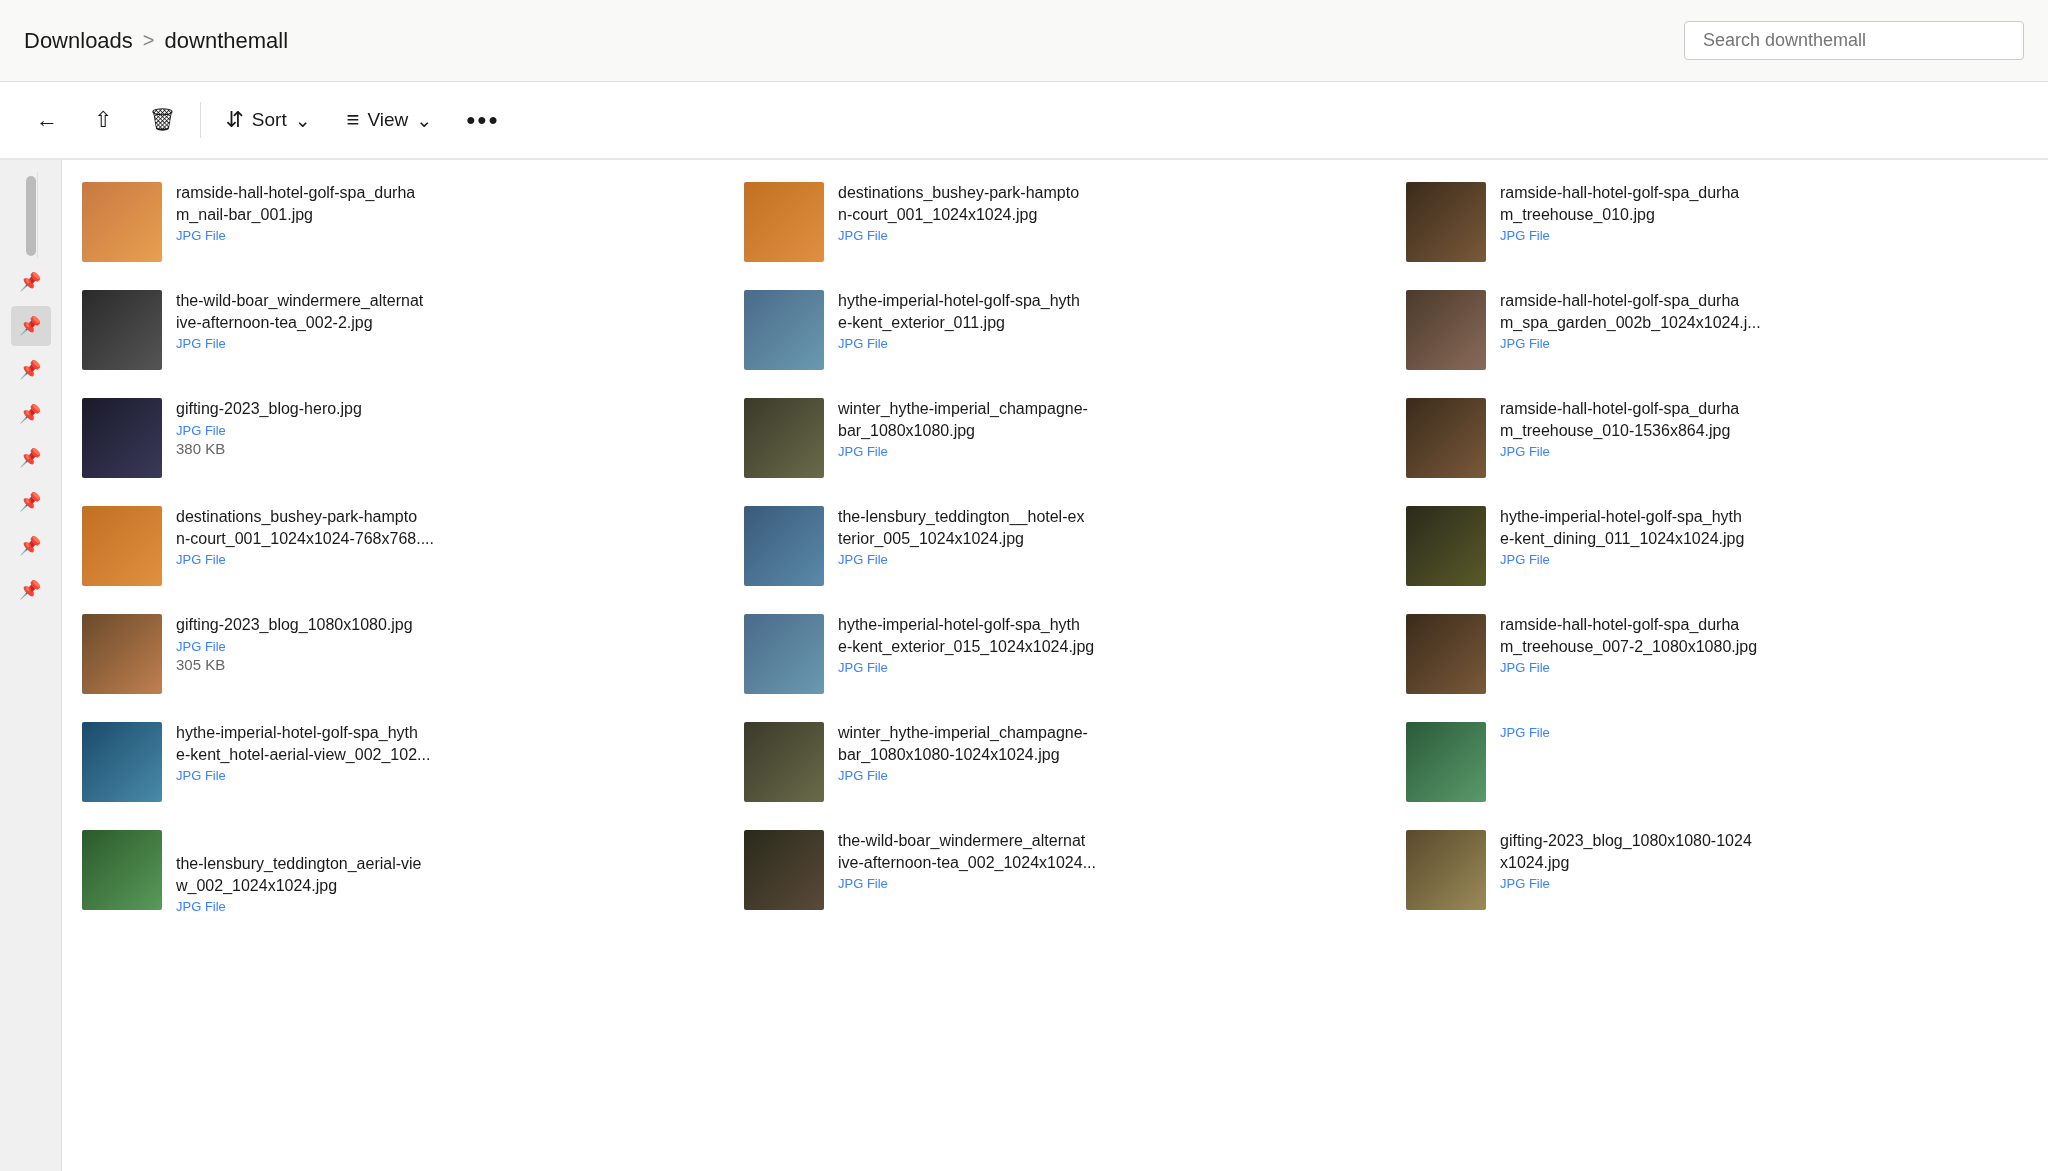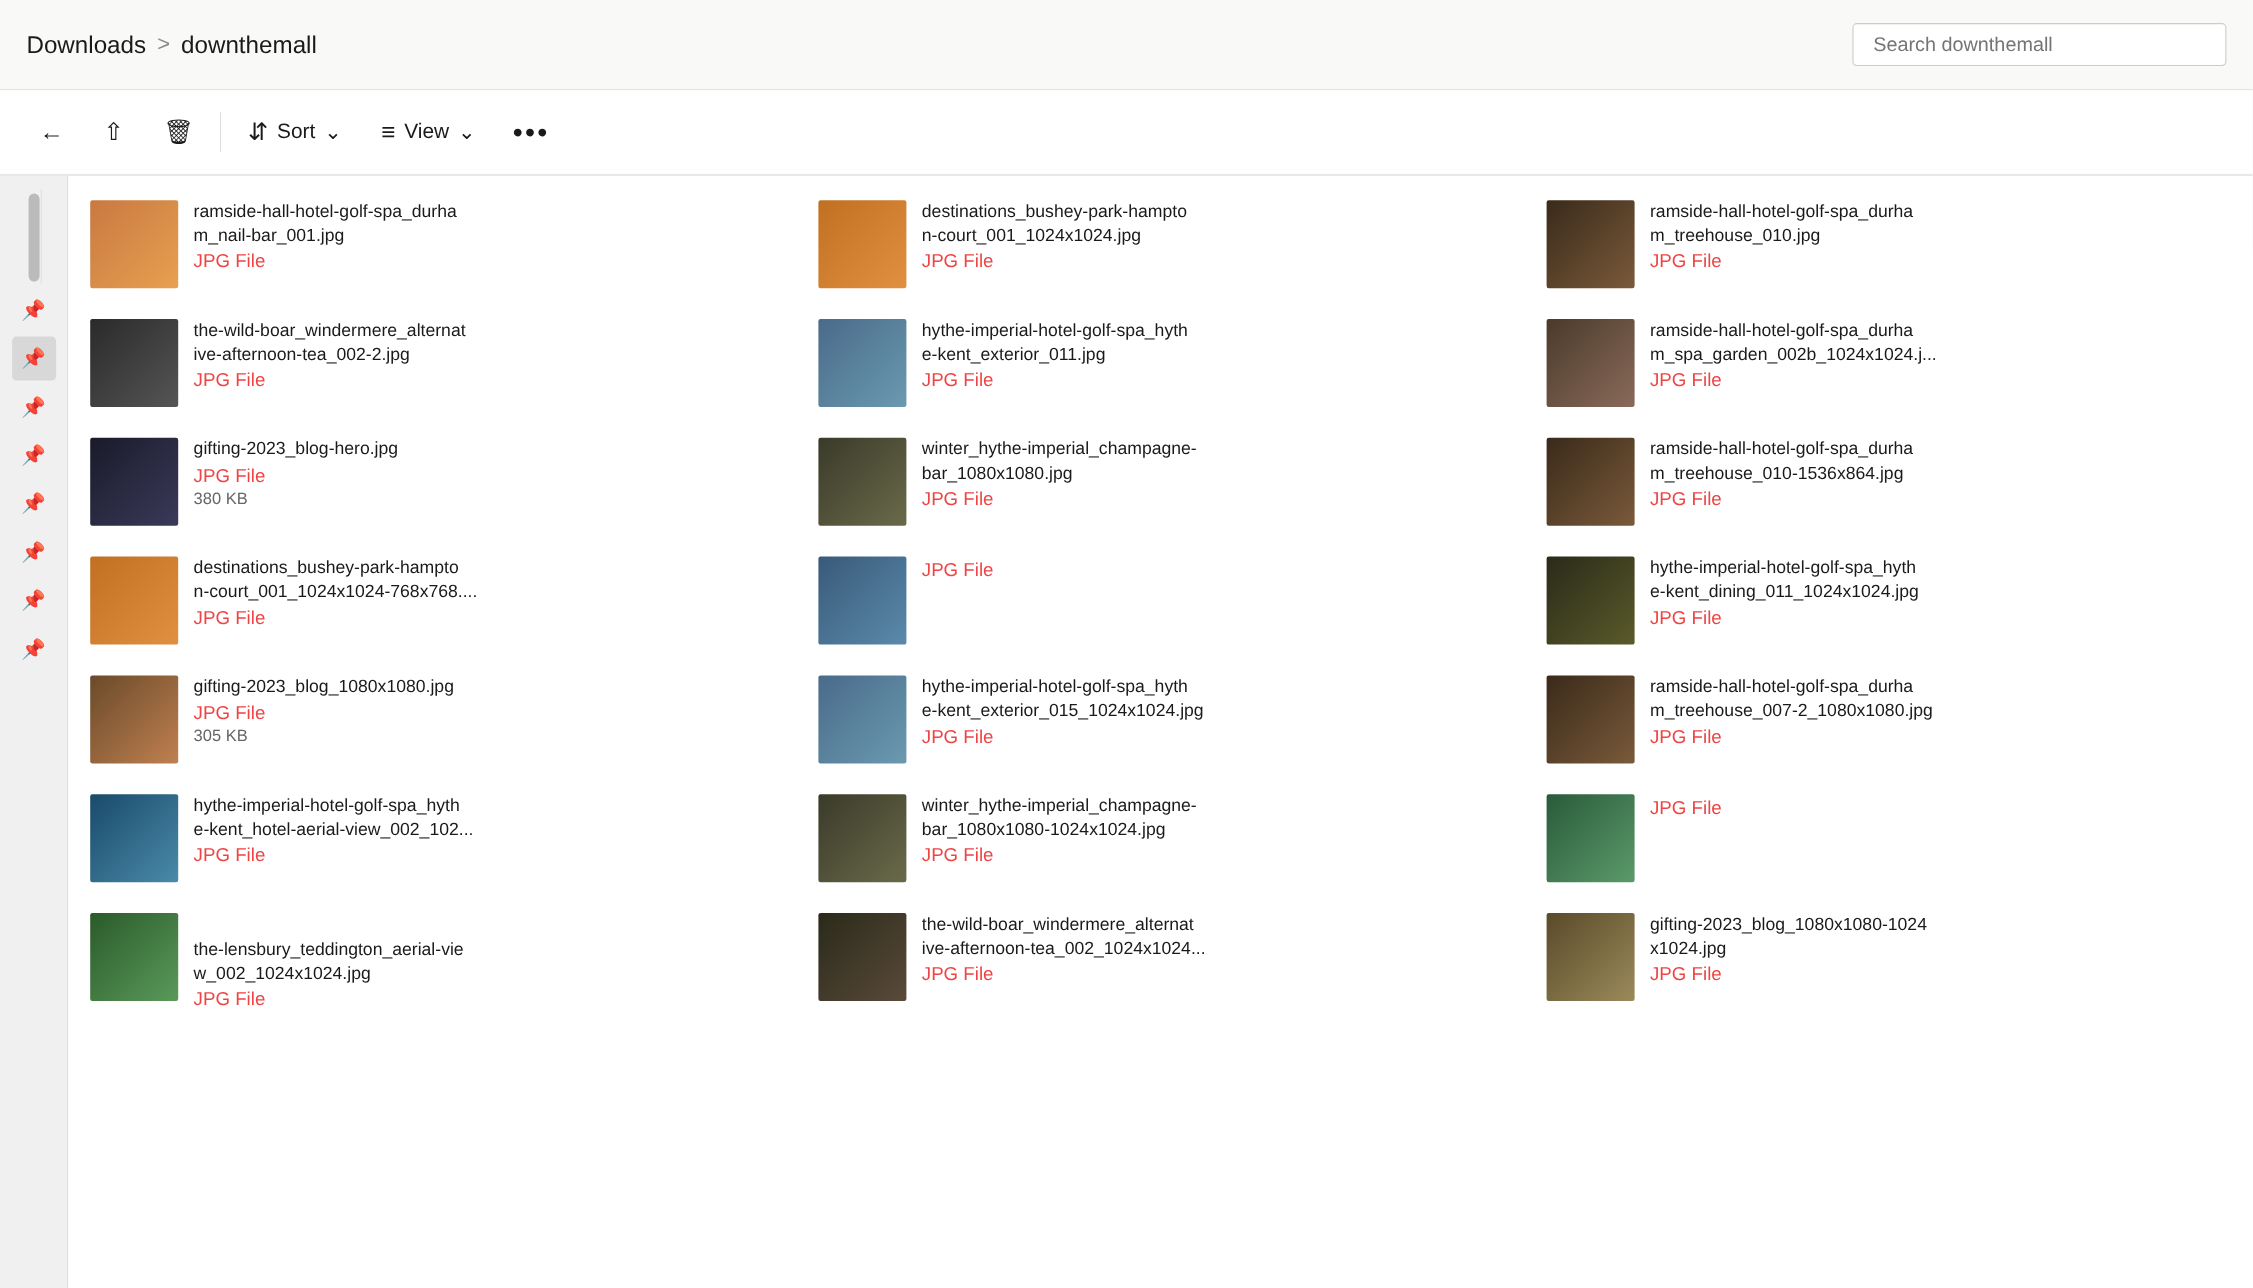--- a/index.html
+++ b/index.html
@@ -83,21 +83,21 @@
       border-radius: 2px; background: #ddd;
       display: flex; align-items: center; justify-content: center;
       overflow: hidden;
     }
 
     .file-info { flex: 1; min-width: 0; }
     .file-name {
       font-size: 16px; color: #1a1a1a; line-height: 1.35;
       word-break: break-all;
     }
-    .file-type { font-size: 17px; color: #ef4444; margin-top: 3px; }
+    .file-type { font-size: 13px; color: #3b82f6; margin-top: 3px; }
     .file-size { font-size: 15px; color: #666; margin-top: 2px; }
 
     
     .thumb-warm-orange { background: linear-gradient(135deg, #c87941 0%, #e8a050 100%); }
     .thumb-autumn { background: linear-gradient(135deg, #c07020 0%, #e09040 100%); }
     .thumb-indoor { background: linear-gradient(135deg, #2a2a2a 0%, #555 100%); }
     .thumb-hotel { background: linear-gradient(135deg, #4a6a8a 0%, #6a9ab0 100%); }
     .thumb-lights { background: linear-gradient(135deg, #1a1a2a 0%, #3a3a5a 100%); }
     .thumb-champagne { background: linear-gradient(135deg, #3a3a2a 0%, #6a6a4a 100%); }
     .thumb-treehouse { background: linear-gradient(135deg, #3a2a1a 0%, #7a5a3a 100%); }
@@ -243,20 +243,22 @@
           <div class="file-thumb thumb-autumn"></div>
           <div class="file-info">
             <div class="file-name" style="white-space: pre-wrap;">destinations_bushey-park-hampto
 n-court_001_1024x1024-768x768....</div>
             <div class="file-type">JPG File</div>
           </div>
         </div>
         <div class="file-item">
           <div class="file-thumb thumb-exterior"></div>
           <div class="file-info">
+            <div class="file-name" style="white-space: pre-wrap;">the-lensbury_teddington__hotel-ex
+terior_005_1024x1024.jpg</div>
             <div class="file-type">JPG File</div>
           </div>
         </div>
         <div class="file-item">
           <div class="file-thumb thumb-food"></div>
           <div class="file-info">
             <div class="file-name" style="white-space: pre-wrap;">hythe-imperial-hotel-golf-spa_hyth
 e-kent_dining_011_1024x1024.jpg</div>
             <div class="file-type">JPG File</div>
           </div>

